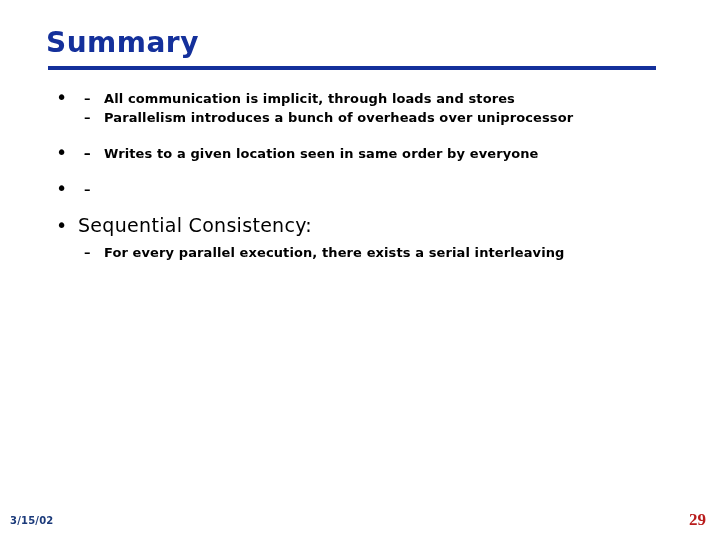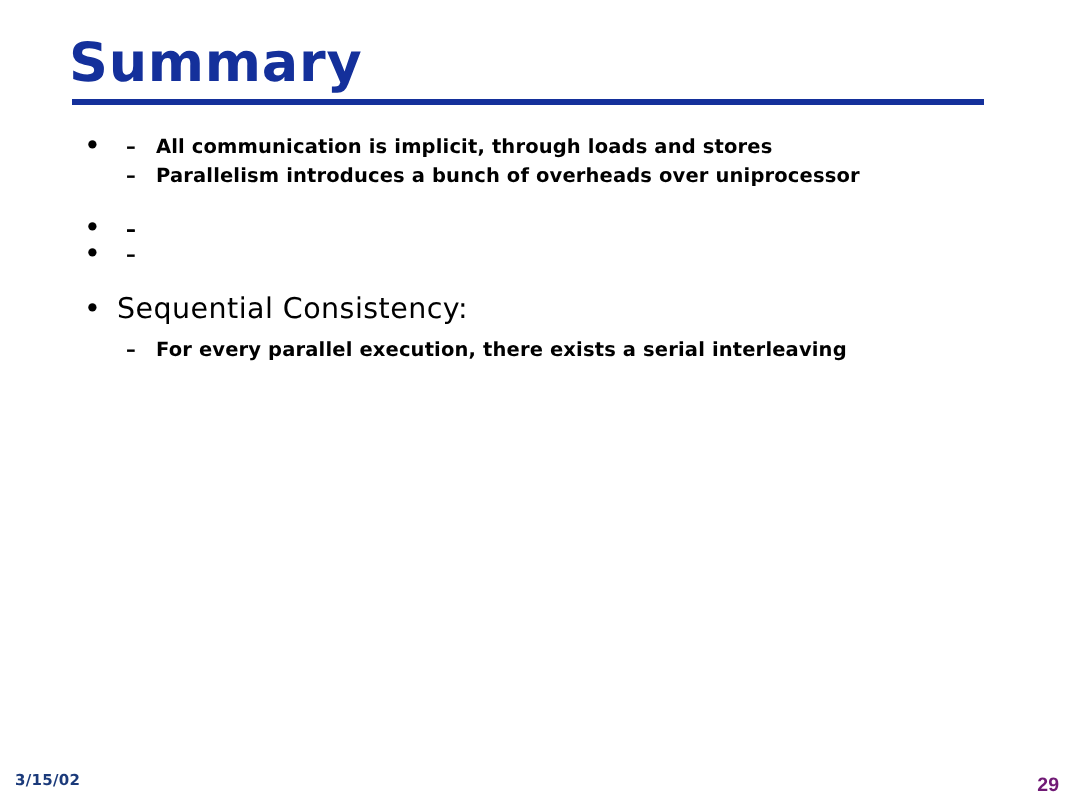--- a/index.html
+++ b/index.html
@@ -24,21 +24,21 @@
 
   
   #title-block {
     position: absolute;
     left: 46px;
     top: 26px;
     width: 612px;
   }
   #slide-title {
     font-family: "DejaVu Sans", sans-serif;
-    font-size: 36px;
+    font-size: 28px;
     font-weight: 700;
     letter-spacing: 0.5px;
     color: #14309b;
     line-height: 34px;
     white-space: nowrap;
   }
   #title-rule {
     position: absolute;
     left: 48px;
     top: 66px;
@@ -109,24 +109,24 @@
     font-family: "DejaVu Sans", sans-serif;
     font-size: 10px;
     font-weight: 700;
     color: #1b3a7a;
     letter-spacing: 0.2px;
   }
   #footer-pagenum {
     position: absolute;
     right: 14px;
     bottom: 10px;
-    font-family: Liberation Sans, sans-serif;
-    font-size: 13px;
-    font-weight: 700;
-    color: #701a75;
+    font-family: Liberation Serif, serif;
+    font-size: 17px;
+    font-weight: 700;
+    color: #b91c1c;
   }
 </style>
 </head>
 <body>
 
 <div id="slide">
 
   <div id="title-block">
     <div id="slide-title">Summary</div>
   </div>
@@ -154,20 +154,21 @@
     <div class="group">
       <div class="lvl1">
         <span class="marker">•</span>
       </div>
       <div class="gap-after-l1"></div>
       <div class="lvl2">
         <span class="marker">–</span>
       </div>
       <div class="lvl2">
         <span class="marker">–</span>
+        <span>Writes to a given location seen in same order by everyone</span>
       </div>
     </div>
 
     <div class="gap-group"></div>
 
     <div class="group">
       <div class="lvl1">
         <span class="marker">•</span>
       </div>
       <div class="gap-after-l1"></div>

